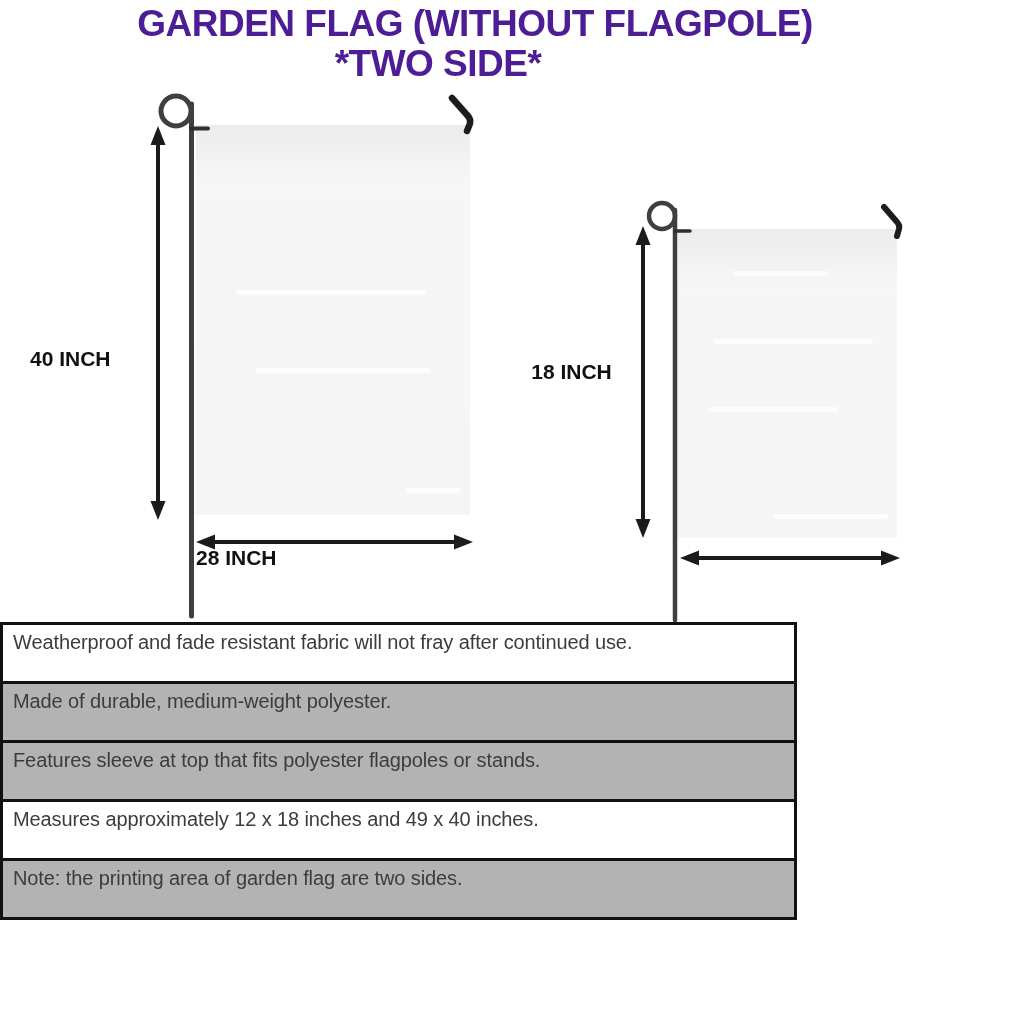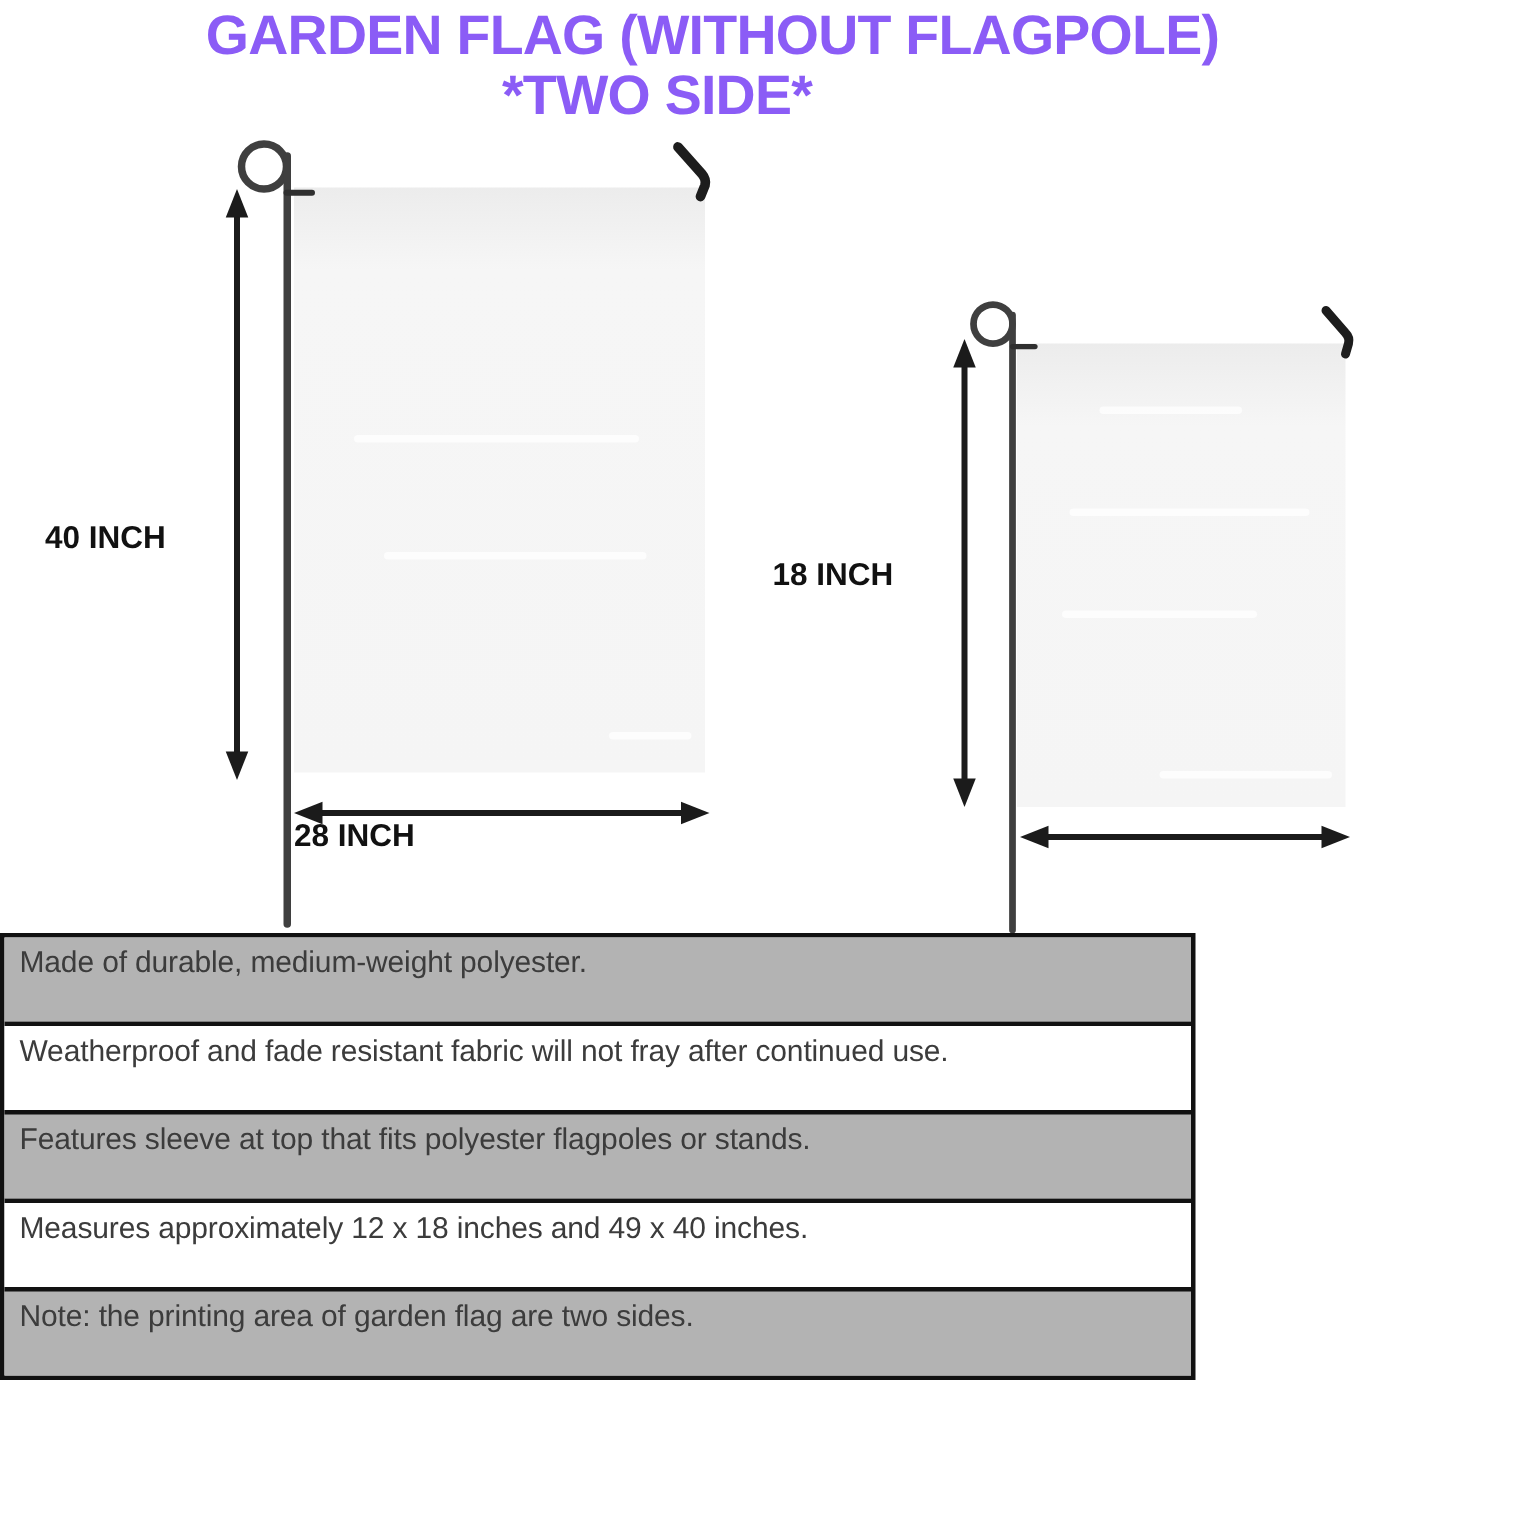--- a/index.html
+++ b/index.html
@@ -16,21 +16,21 @@
     overflow: hidden;
   }
 
   
   .title-block {
     position: absolute;
     top: 4px;
     left: 0;
     width: 940px;
     text-align: center;
-    color: #8b5cf6;
+    color: #4c1d95;
     font-weight: bold;
     letter-spacing: -0.5px;
     line-height: 40px;
     font-size: 37px;
   }
   .title-line1 { position: relative; left: 5px; }
   .title-line2 { position: relative; left: -32px; }
 
   
   .flag {
@@ -56,21 +56,21 @@
   
   .dim-label {
     position: absolute;
     font-weight: bold;
     font-size: 21px;
     color: #111;
     white-space: nowrap;
   }
   .dim-40 { left: 30px;  top: 304px; width: 115px; text-align: left; margin-top: 43px;  }
   .dim-28 { left: 196px; top: 546px; width: 277px; text-align: left; }
-  .dim-18 { left: 515px; top: 372px; width: 113px; text-align: left;  }
+  .dim-18 { left: 515px; top: 360px; width: 113px; text-align: center;  }
   .dim-12 { left: 680px; top: 562px; width: 220px; text-align: center; }
 
   
   .features-table {
     position: absolute;
     left: 0;
     top: 622px;
     width: 791px;
     border: 3px solid #111111;
   }
@@ -149,25 +149,25 @@
       <polygon points="680,558 699,550.5 699,565.5" stroke="none"></polygon>
       <polygon points="900,558 881,550.5 881,565.5" stroke="none"></polygon>
     </g>
   </svg>
 
   <div class="dim-label dim-40">40 INCH</div>
   <div class="dim-label dim-28">28 INCH</div>
   <div class="dim-label dim-18">18 INCH</div>
 
   <div class="features-table">
+    <div class="feature-row">
+      <span>Weatherproof and fade resistant fabric will not fray after continued use.</span>
+    </div>
     <div class="feature-row shaded">
       <span>Made of durable, medium-weight polyester.</span>
-    </div>
-    <div class="feature-row">
-      <span>Weatherproof and fade resistant fabric will not fray after continued use.</span>
     </div>
     <div class="feature-row shaded">
       <span>Features sleeve at top that fits polyester flagpoles or stands.</span>
     </div>
     <div class="feature-row">
       <span>Measures approximately 12 x 18 inches and 49 x 40 inches.</span>
     </div>
     <div class="feature-row shaded">
       <span>Note: the printing area of garden flag are two sides.</span>
     </div>

